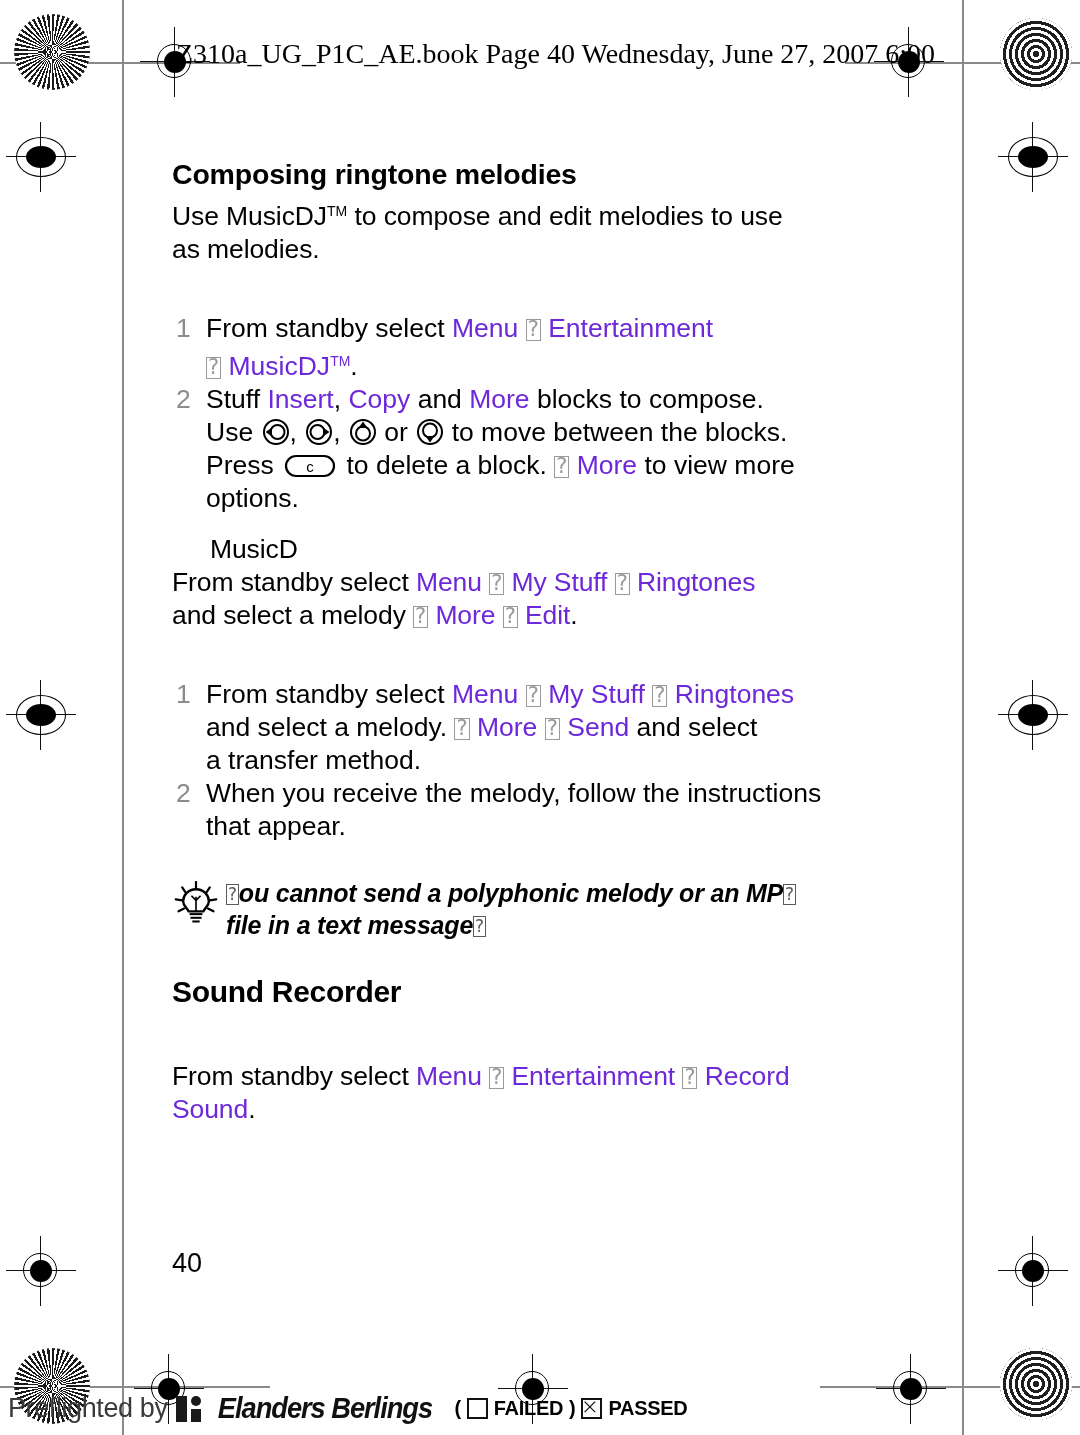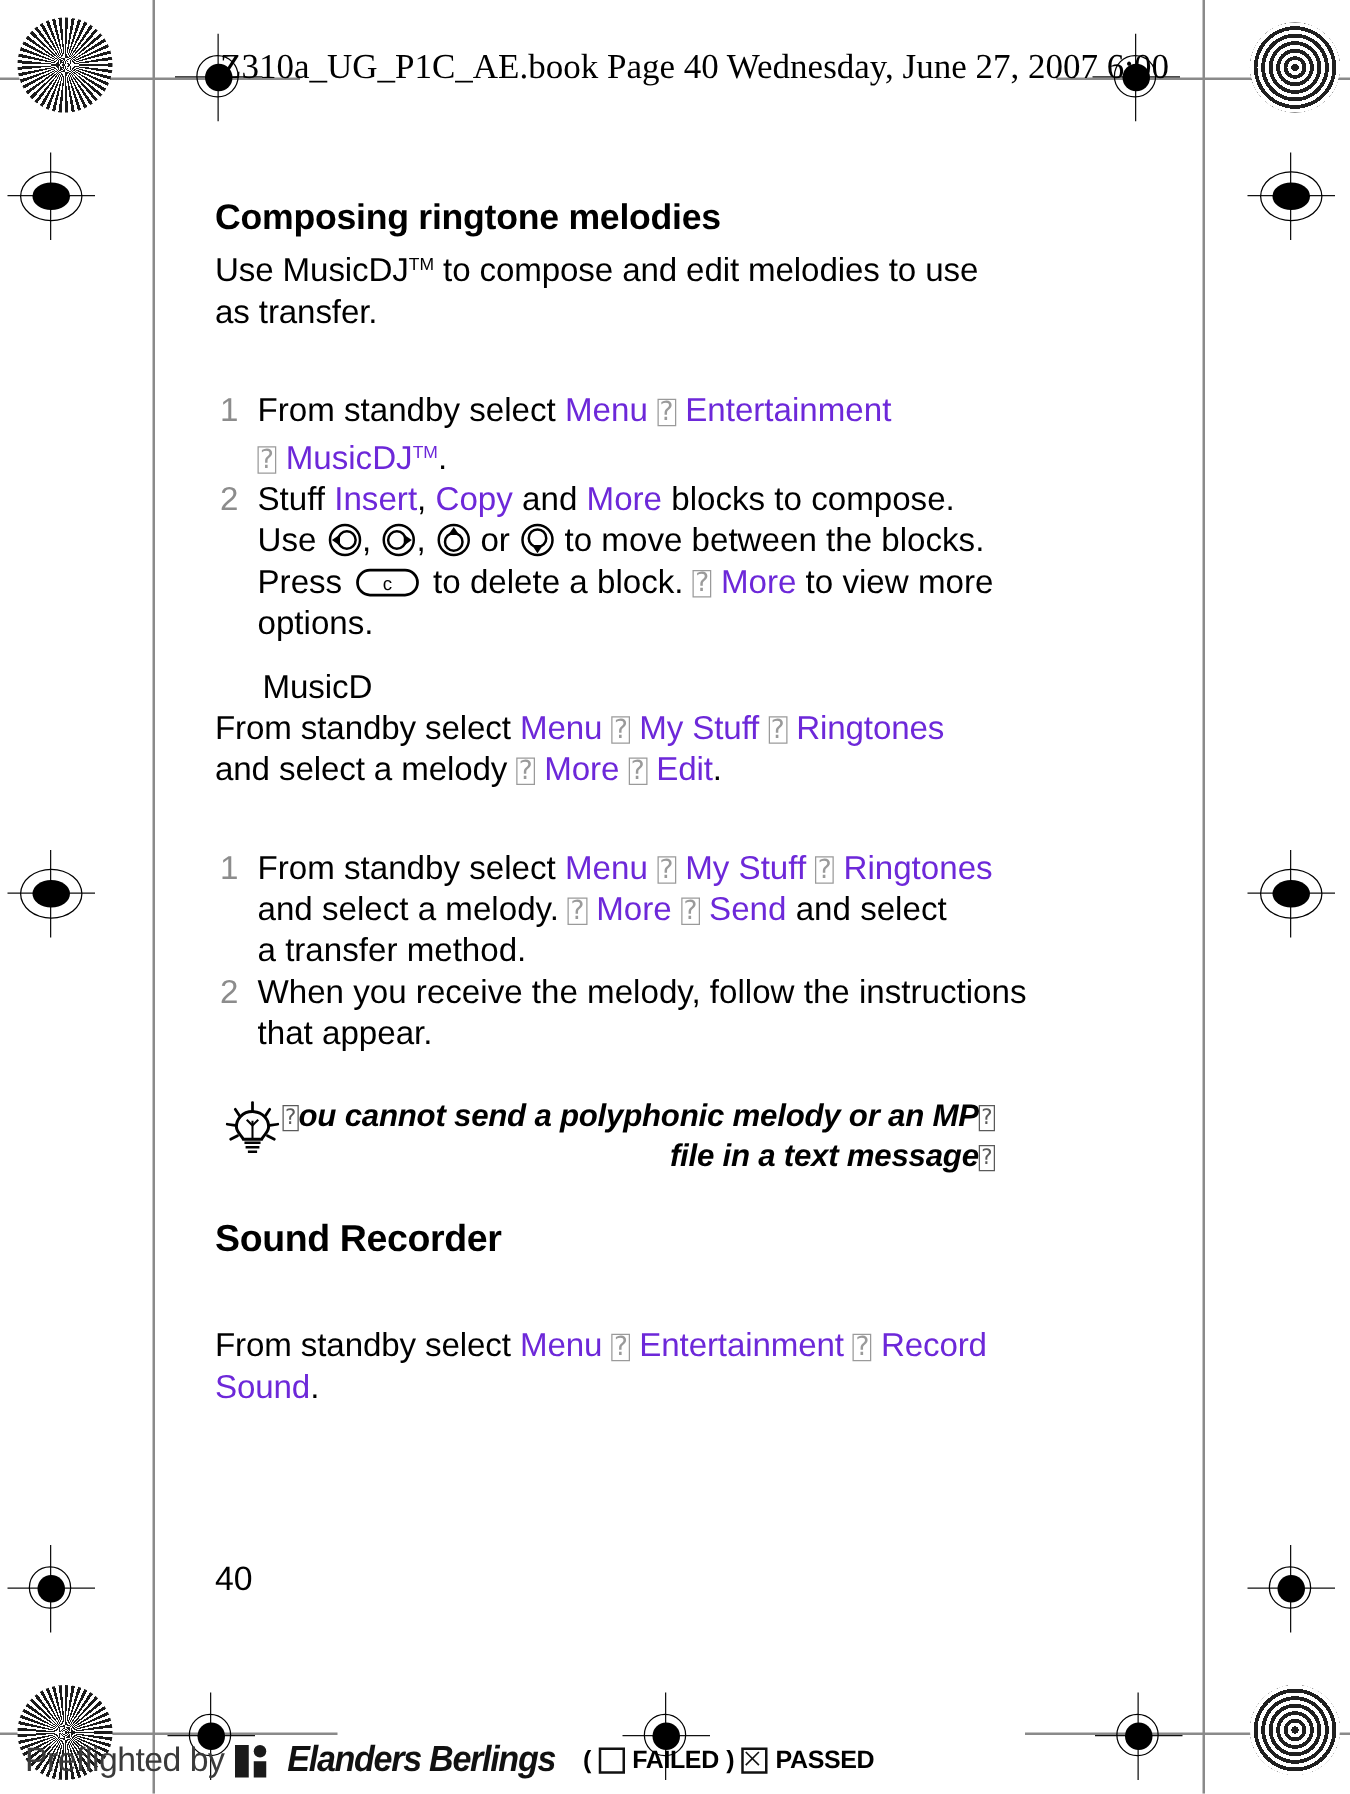--- a/index.html
+++ b/index.html
@@ -157,21 +157,20 @@
     width: 52px;
     height: 28px;
     vertical-align: -6px;
     margin: 0 3px;
   }
 
   
   .tip {
     display: flex;
     align-items: flex-start;
-    text-align: right;
   }
   .tip-icon {
     flex: 0 0 54px;
     width: 54px;
     height: 50px;
     padding-top: 4px;
   }
   .tip-text {
     font-size: 25px;
     line-height: 32px;
@@ -196,21 +195,21 @@
   .page-no {
     position: absolute;
     left: 172px;
     top: 1248px;
     font-size: 27px;
   }
 
   
   .footer {
     position: absolute;
-    left: 20px;
+    left: 8px;
     top: 1392px;
     display: flex;
     align-items: center;
     white-space: nowrap;
   }
   .footer-pre {
     font-size: 27px;
     color: #3a3a3a;
     letter-spacing: -0.4px;
   }
@@ -328,21 +327,21 @@
     <div class="dot"></div>
 </div>
 
 <div class="book-header">Z310a_UG_P1C_AE.book  Page 40  Wednesday, June 27, 2007  6:00</div>
 
 <div class="page-body">
 
   <h2 class="h-sub">Composing ringtone melodies</h2>
   <p class="para">
     <span>Use MusicDJ</span><sup class="tm">TM</sup><span> to compose and edit melodies to use</span><br>
-    <span>as transfer.</span>
+    <span>as melodies.</span>
   </p>
 
   <div class="gap-lg"></div>
 
   <div class="step">
     <div class="step-num">1</div>
     <div class="step-text">
       <span>From standby select </span><span class="menu">Menu</span>
       <span class="sep">?</span>
       <span class="menu">Entertainment</span><br>

